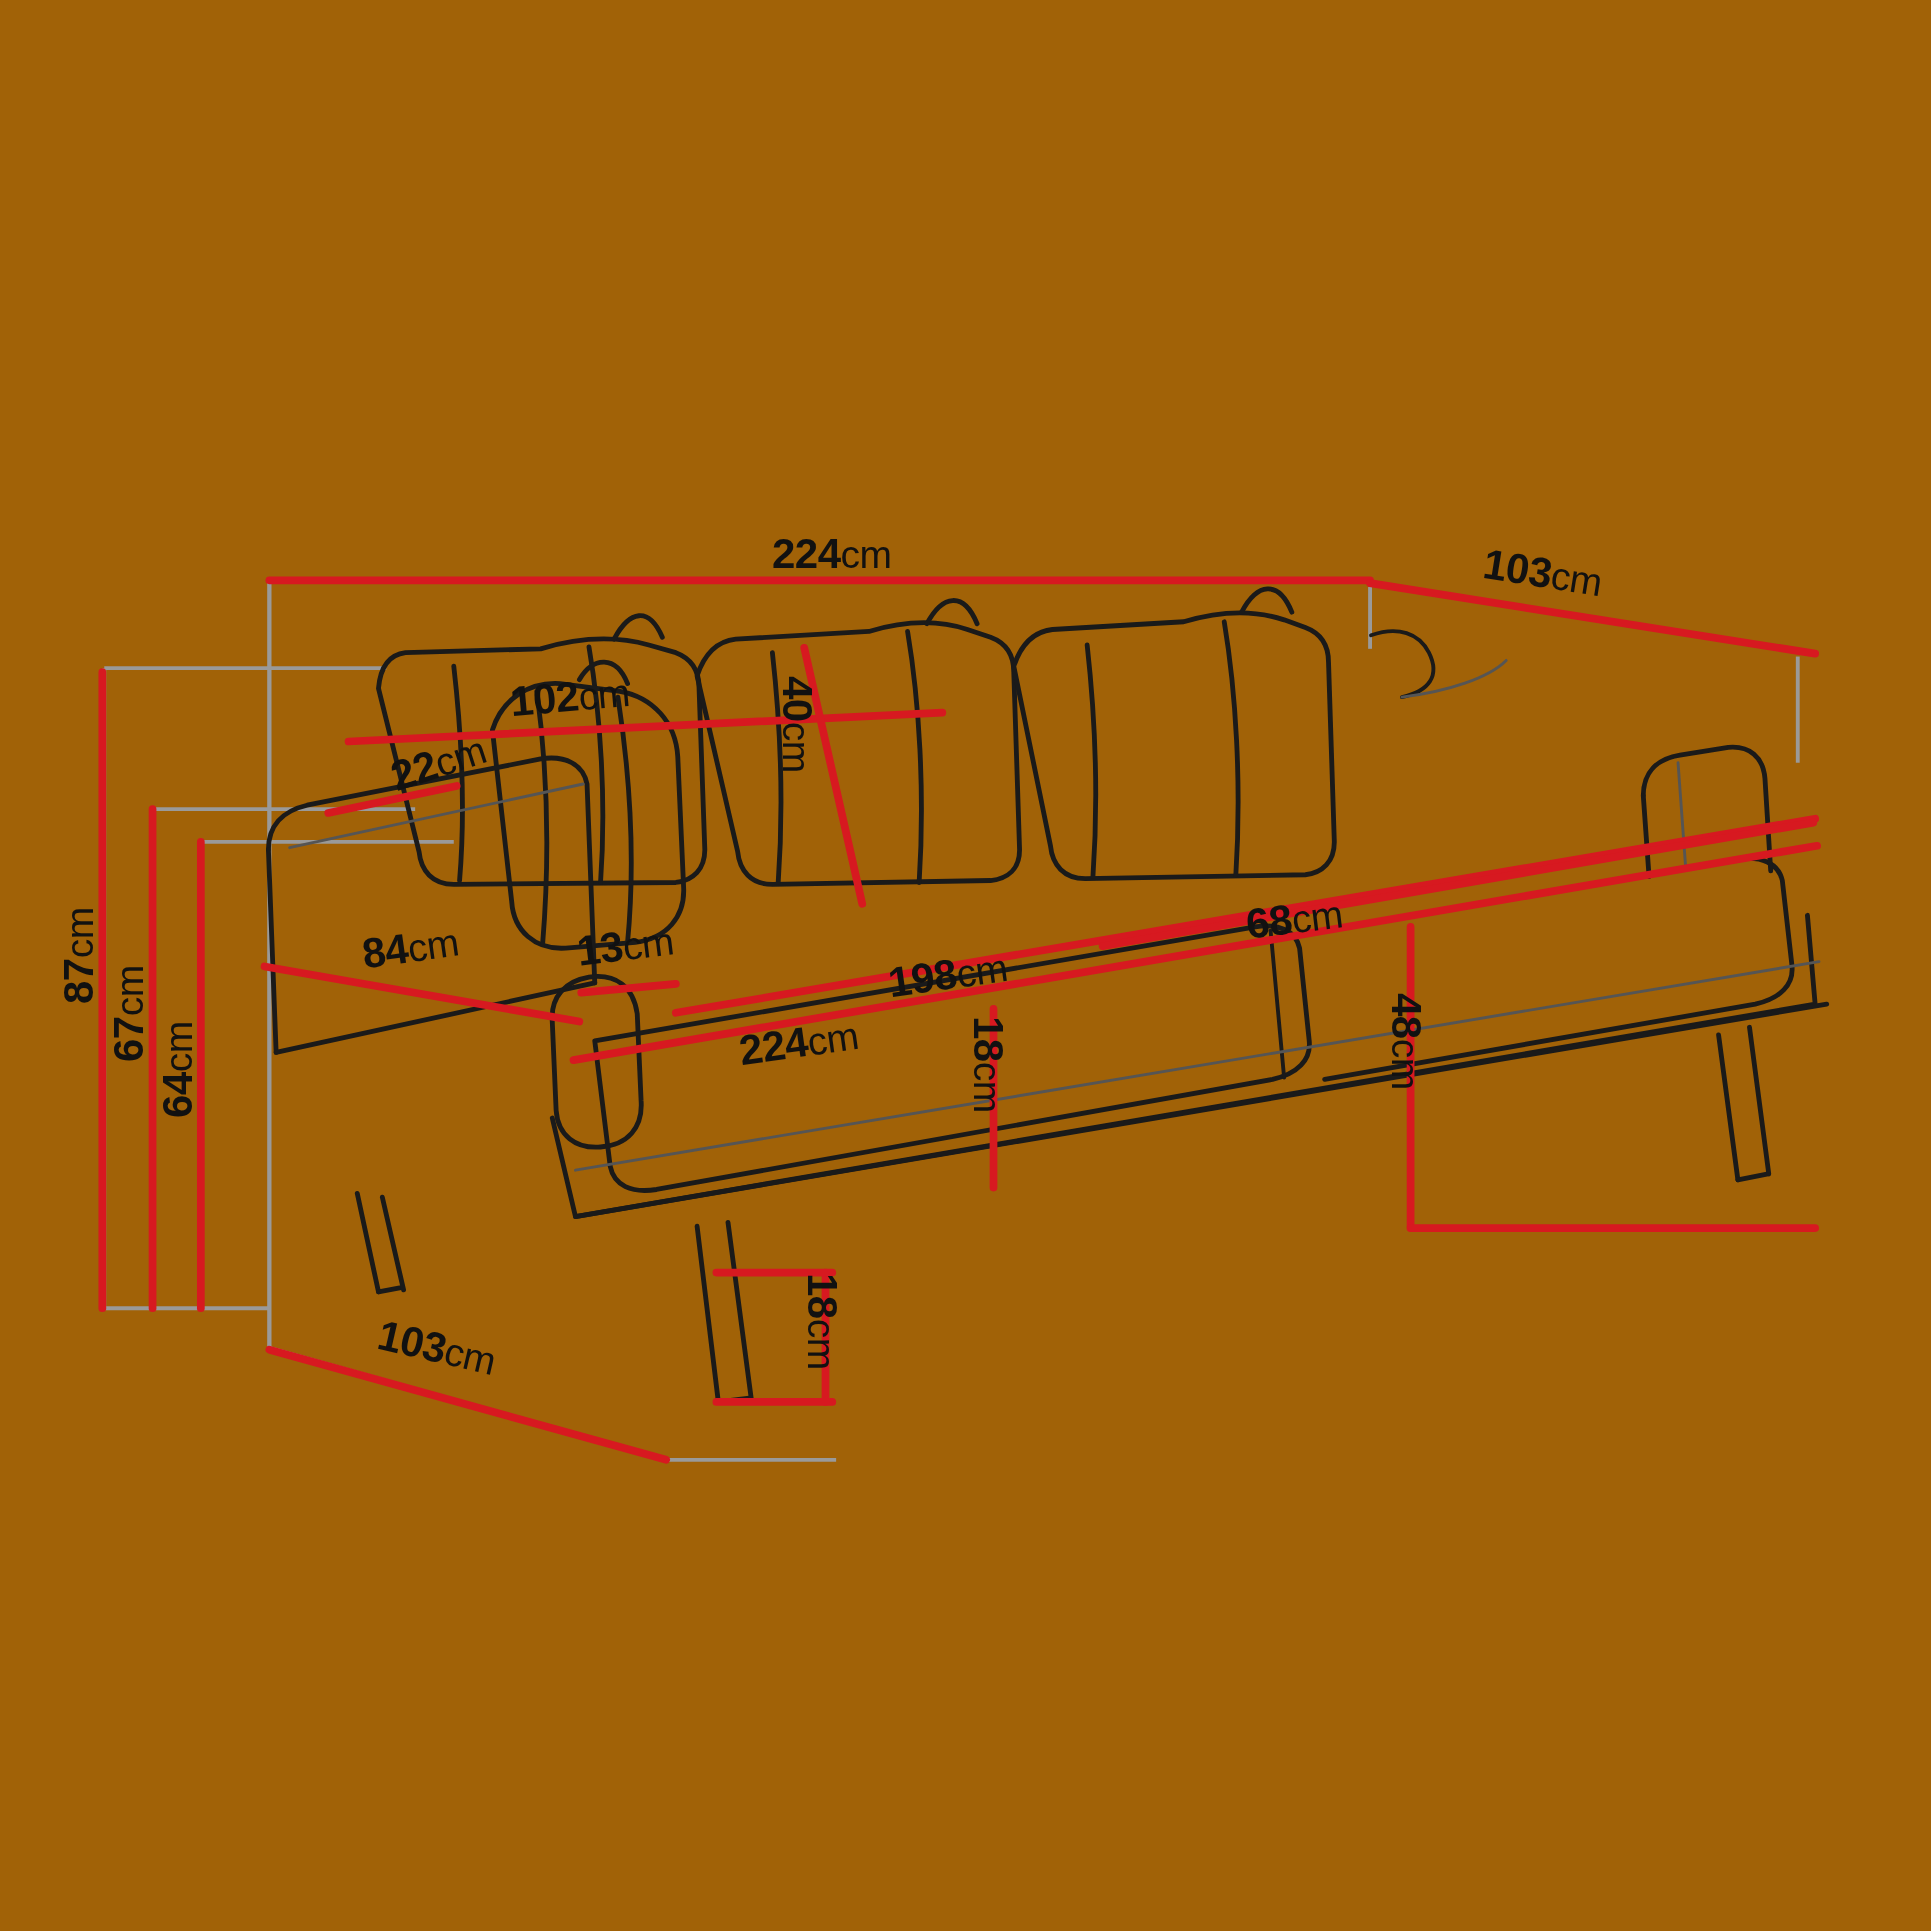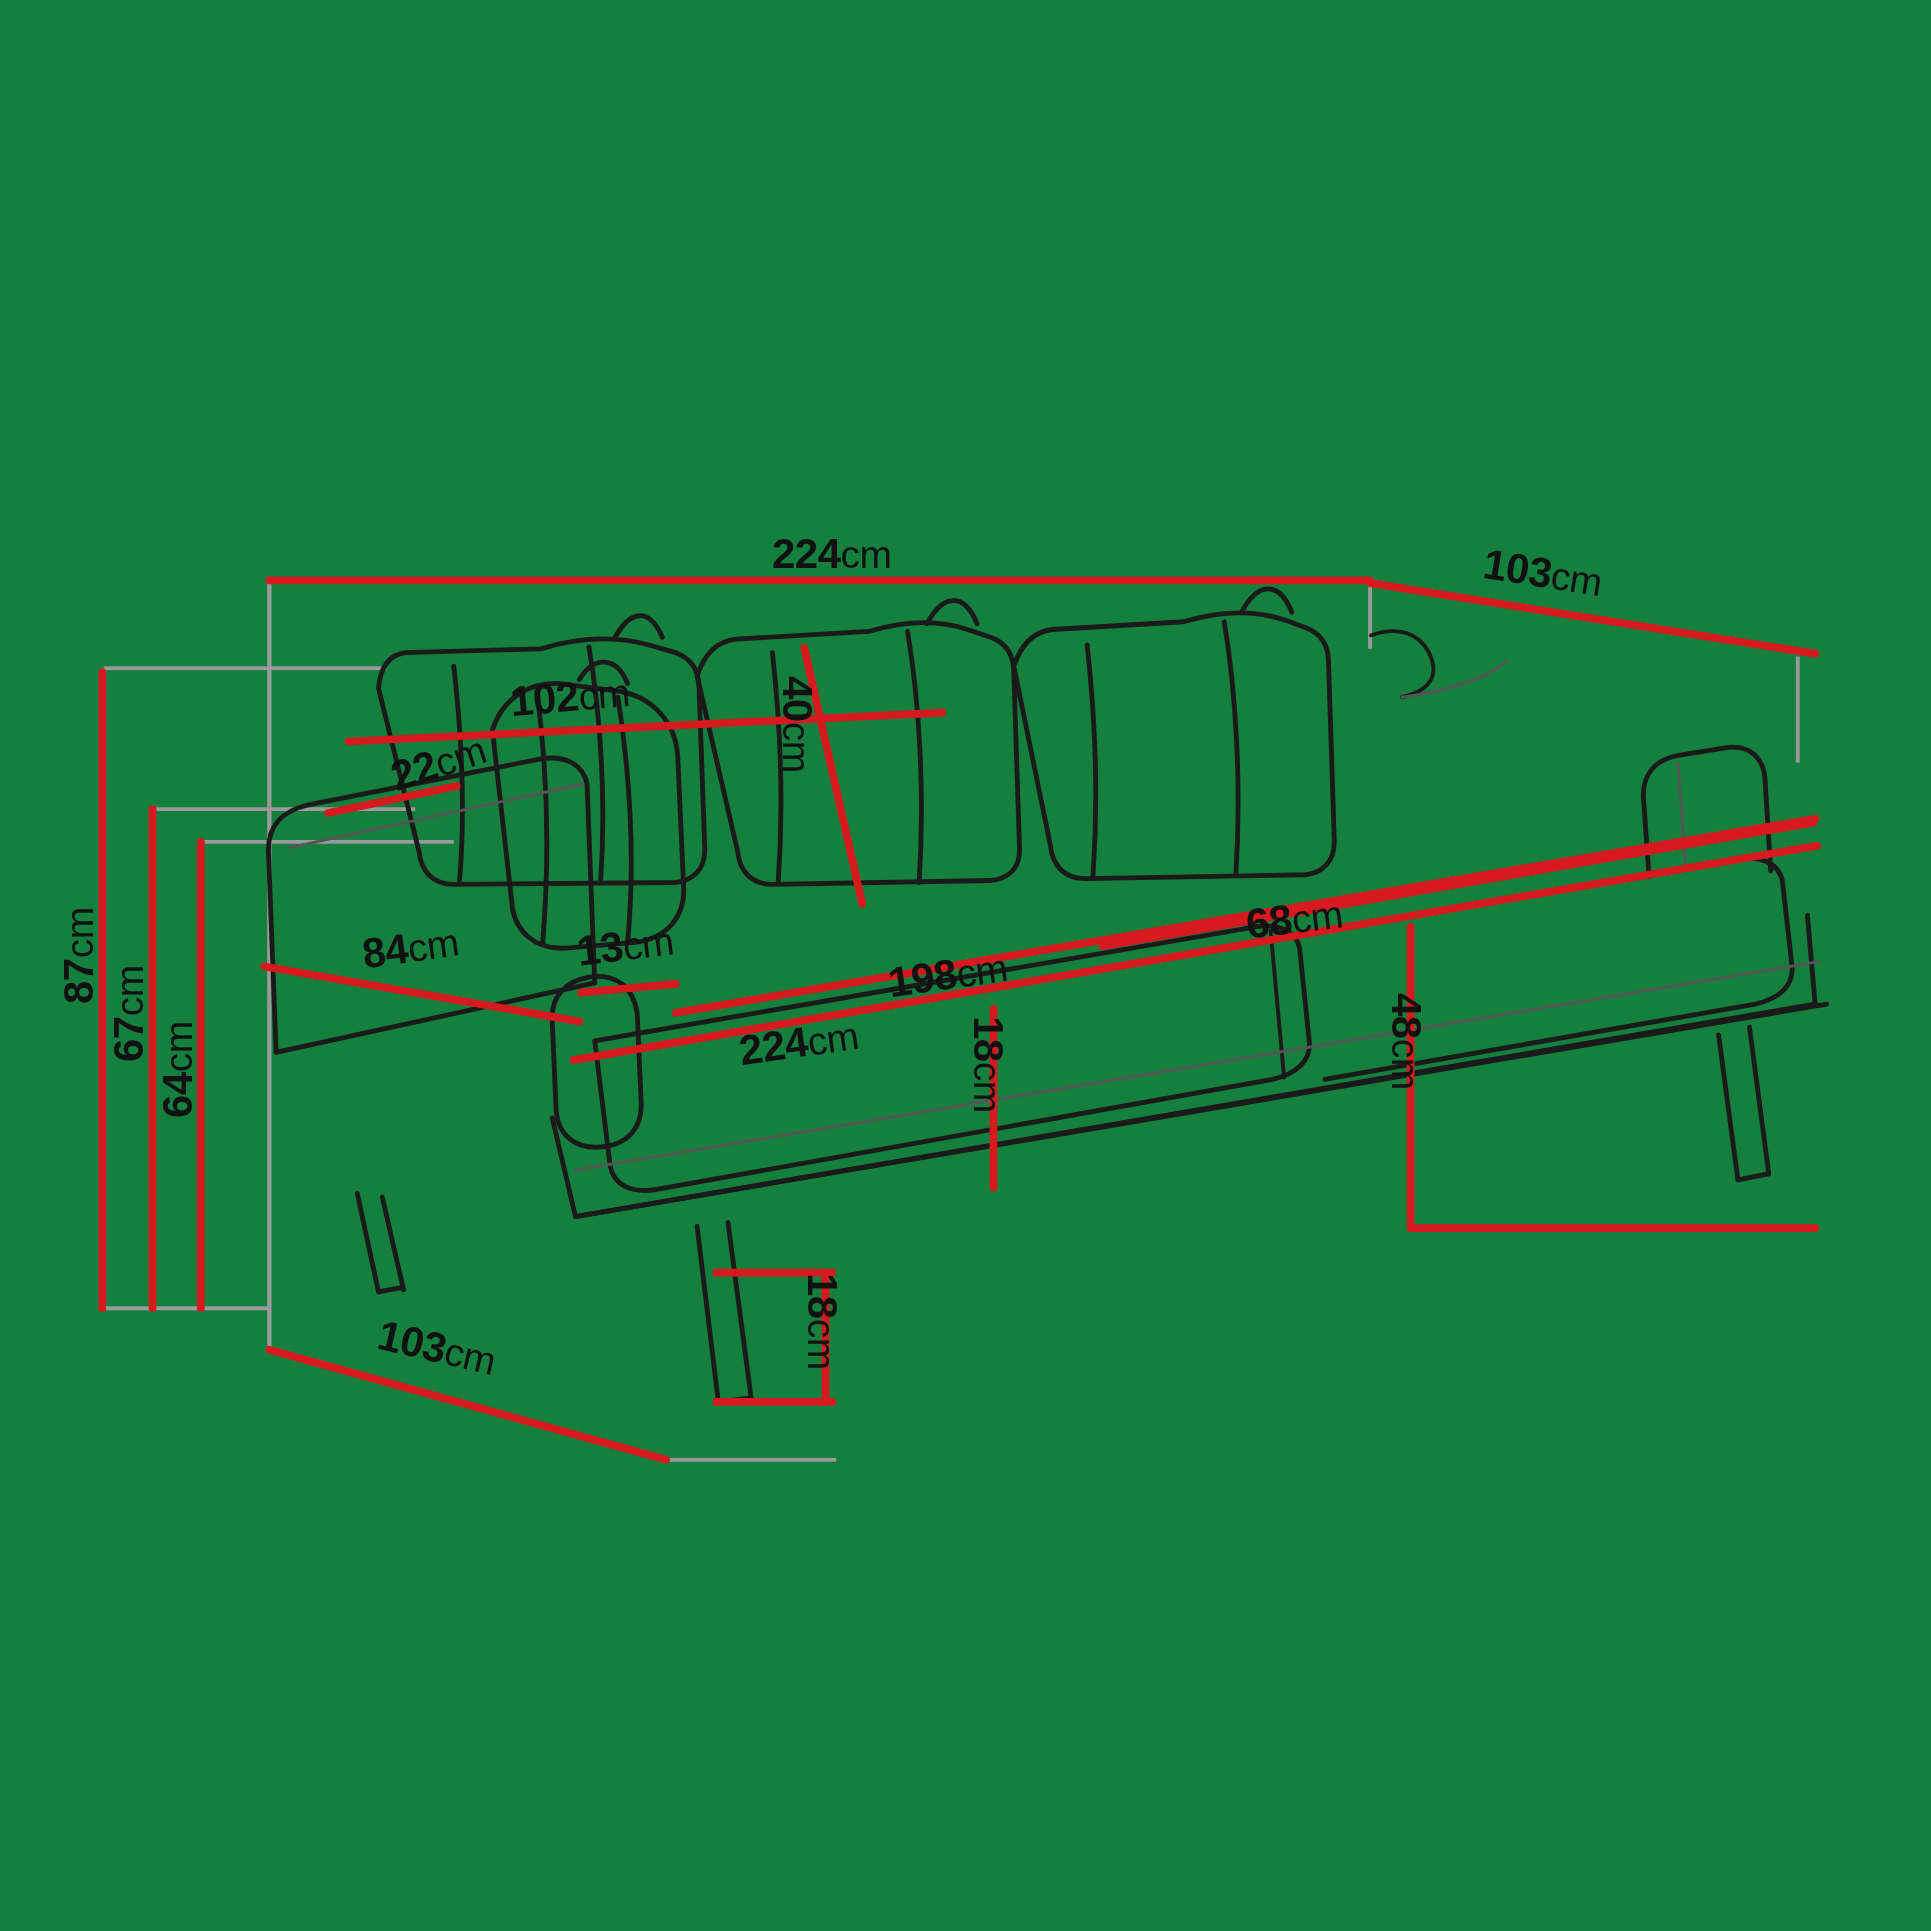--- a/index.html
+++ b/index.html
@@ -10,21 +10,21 @@
   body {
     width: 1931px;
     height: 1931px;
     font-family: "Liberation Sans", sans-serif;
     overflow: hidden;
   }
   #stage {
     position: relative;
     width: 1931px;
     height: 1931px;
-    background: #15803d;
+    background: #a16207;
   }
   #drawing {
     position: absolute;
     left: 0;
     top: 0;
     width: 1931px;
     height: 1931px;
   }
   .dim-label {
     position: absolute;

